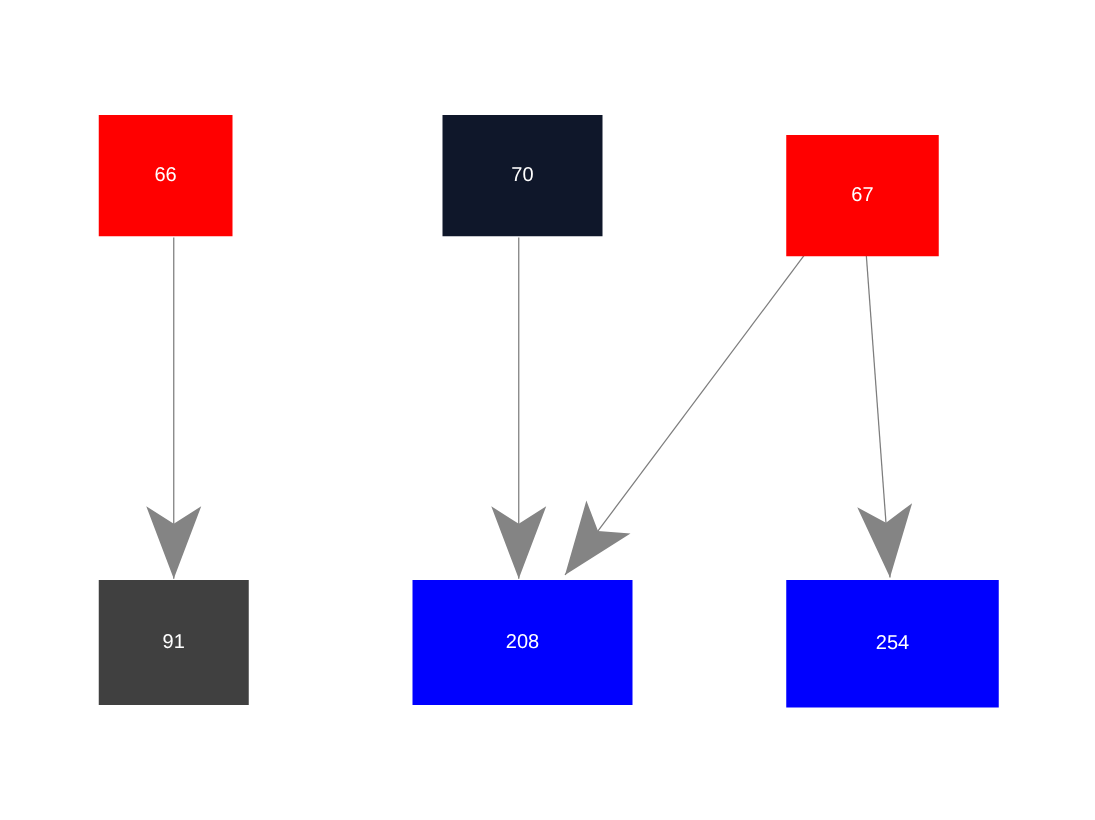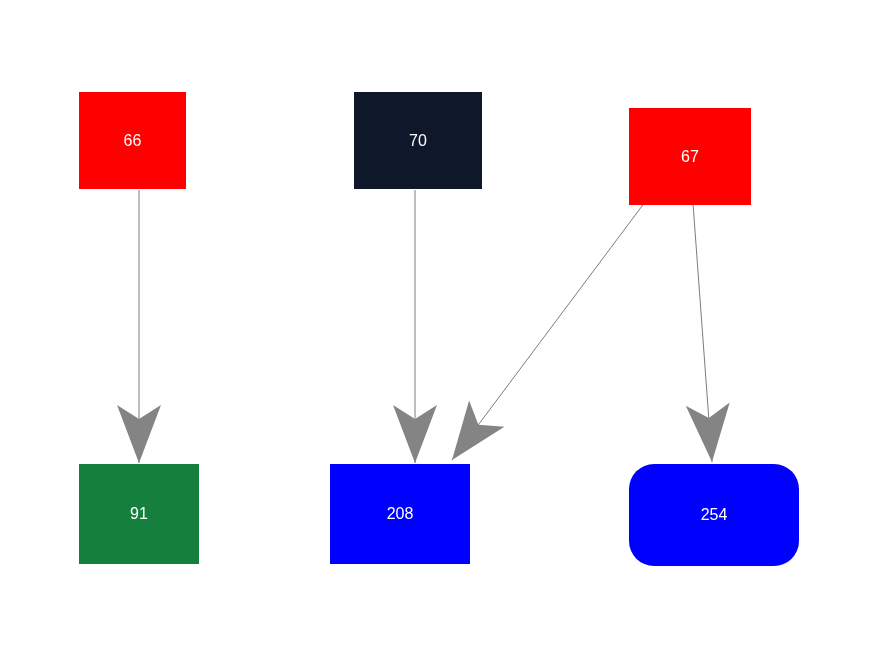--- a/index.html
+++ b/index.html
@@ -44,23 +44,23 @@
   <div id="nodes">
       <div class="node" style="left: 79px; top: 92px; width: 107px; height: 97px; background: rgb(255, 0, 0);">
         <span>66</span>
       </div>
       <div class="node" style="left: 354px; top: 92px; width: 128px; height: 97px; background: #0f172a; text-align: right;">
         <span>70</span>
       </div>
       <div class="node" style="left: 629px; top: 92px; width: 122px; height: 97px; background: rgb(255, 0, 0); margin-top: 16px;">
         <span>67</span>
       </div>
-      <div class="node" style="left: 79px; top: 464px; width: 120px; height: 100px; background: #15803d;">
+      <div class="node" style="left: 79px; top: 464px; width: 120px; height: 100px; background: #404040;">
         <span>91</span>
       </div>
-      <div class="node" style="left: 330px; top: 464px; width: 140px; height: 100px; background: rgb(0, 0, 255);">
+      <div class="node" style="left: 330px; top: 464px; width: 176px; height: 100px; background: rgb(0, 0, 255);">
         <span>208</span>
       </div>
-      <div class="node" style="left: 629px; top: 464px; width: 170px; height: 102px; background: rgb(0, 0, 255); border-radius: 25px;">
+      <div class="node" style="left: 629px; top: 464px; width: 170px; height: 102px; background: rgb(0, 0, 255);">
         <span>254</span>
       </div>
     </div>
 </div>
 
 </body></html>

